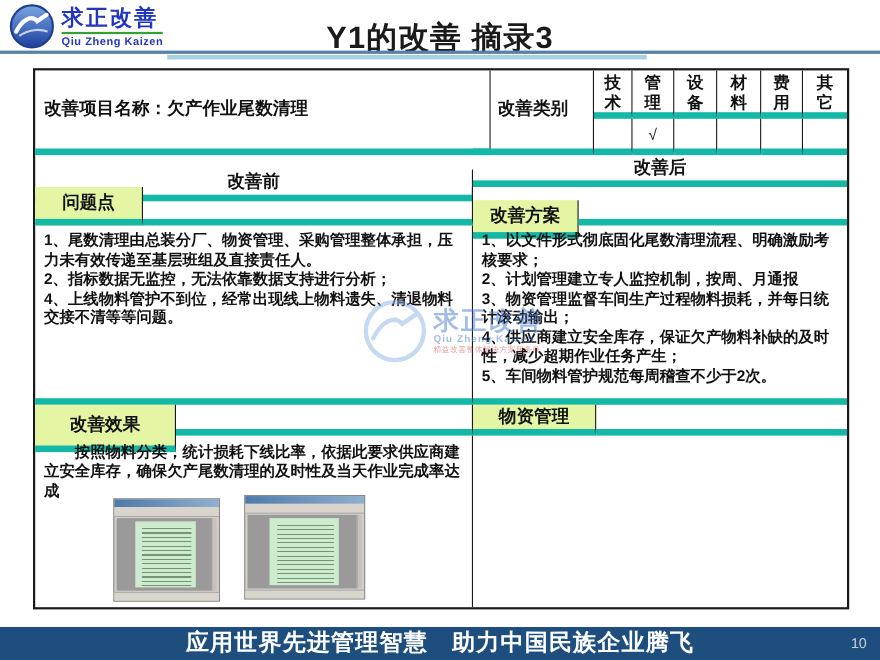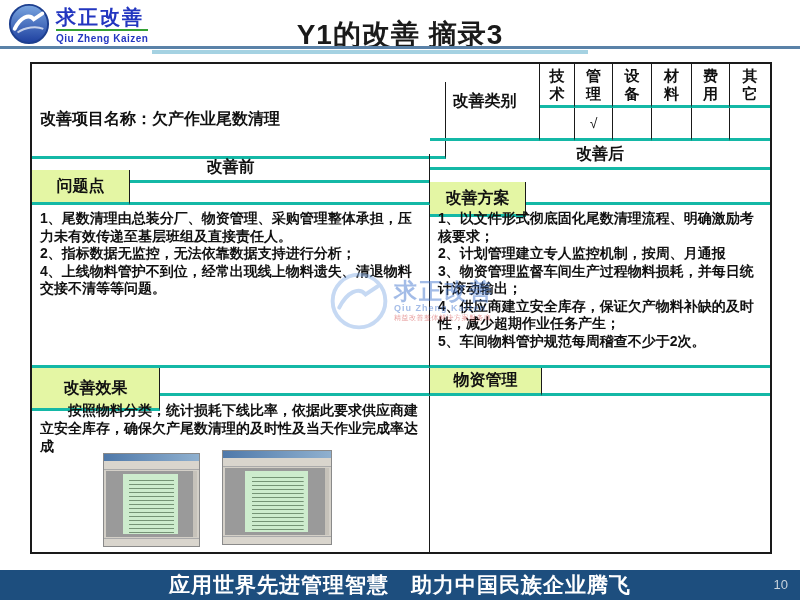--- a/index.html
+++ b/index.html
@@ -14,30 +14,30 @@
   .logo-title{font-size:20px;font-weight:bold;color:#2336c0;letter-spacing:2px;line-height:20px;
               border-bottom:2px solid #33a133;padding-bottom:2px;}
   .logo-sub{font-size:10px;font-weight:bold;color:#2336c0;margin-top:2px;letter-spacing:.5px;}
   .page-title{position:absolute;left:0;right:0;top:16px;text-align:center;
               font-size:28px;font-weight:bold;color:#1a1a1a;letter-spacing:1px;}
   .rule-dark{position:absolute;left:0;top:46px;width:800px;height:3px;background:#5a82a8;}
   .rule-light{position:absolute;left:152px;top:50px;width:436px;height:4px;background:#a5d2e2;}
 
   
   .tbl{position:absolute;left:30px;top:62px;width:742px;height:492px;border:2px solid #1a1a1a;background:#fff;}
-  .cell{position:absolute;border-right:1px solid #1a1a1a;border-bottom:3px solid #14b8a6;
+  .cell{position:absolute;border-right:1px solid #1a1a1a;border-bottom:6px solid #14b8a6;
         display:flex;align-items:center;overflow:hidden;}
   .cell.center{justify-content:center;}
   .cell.no-br{border-right:none;}
   .cell.no-bb{border-bottom:none;}
   .hl{background:#e4f6a4;}
   .b16{font-size:16px;font-weight:bold;color:#111;}
 
   
-  .cell-project{left:0;top:18px;width:414px;height:77px;padding-left:8px;}
+  .cell-project{left:0;top:0;width:414px;height:77px;padding-left:8px;}
   .cell-cattitle{left:398px;top:0;width:110px;height:77px;}
   .cat{top:0;height:44px;padding-top:3px;align-items:flex-start;}
   .catlbl{display:block;width:17px;margin:0 auto;word-break:break-all;
           font-size:15px;font-weight:bold;line-height:18px;text-align:center;color:#111;}
   .chk{top:44px;height:33px;font-size:14px;color:#111;}
   .c0{left:508px;width:35px;} .c1{left:543px;width:38px;} .c2{left:581px;width:39px;}
   .c3{left:620px;width:40px;} .c4{left:660px;width:38px;} .c5{left:698px;width:40px;}
   
   .cell-before{left:0;top:90px;width:398px;height:29px;}
   .cell-after{left:398px;top:77px;width:340px;height:29px;}

